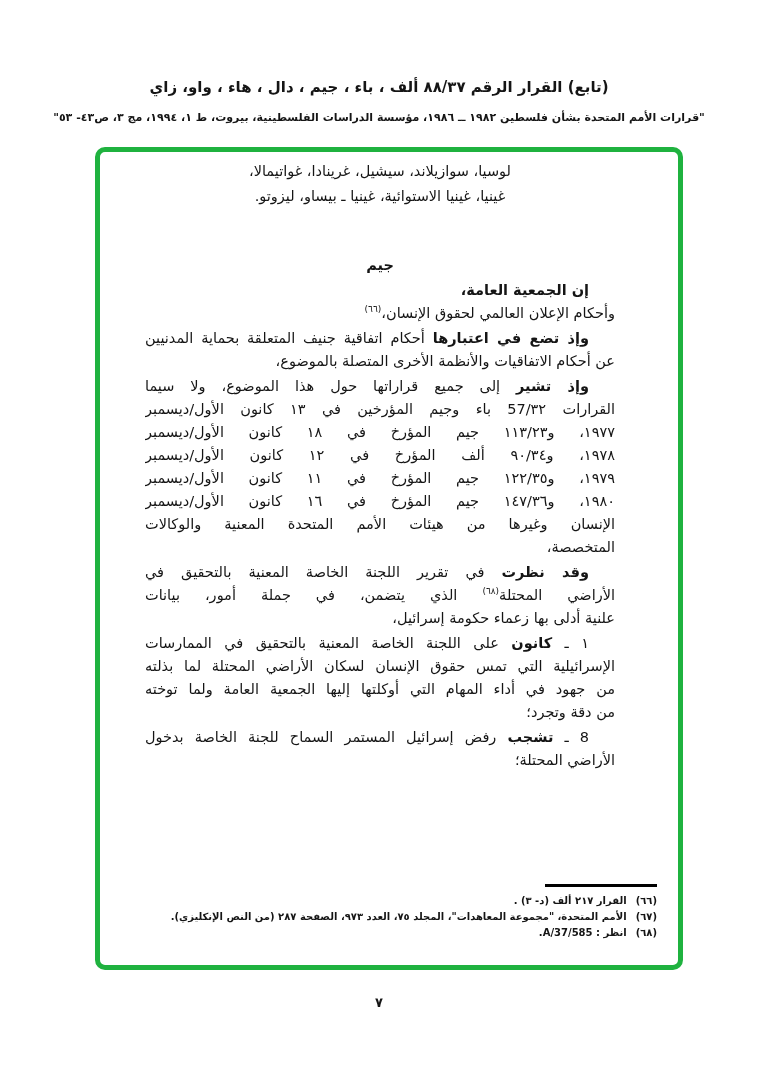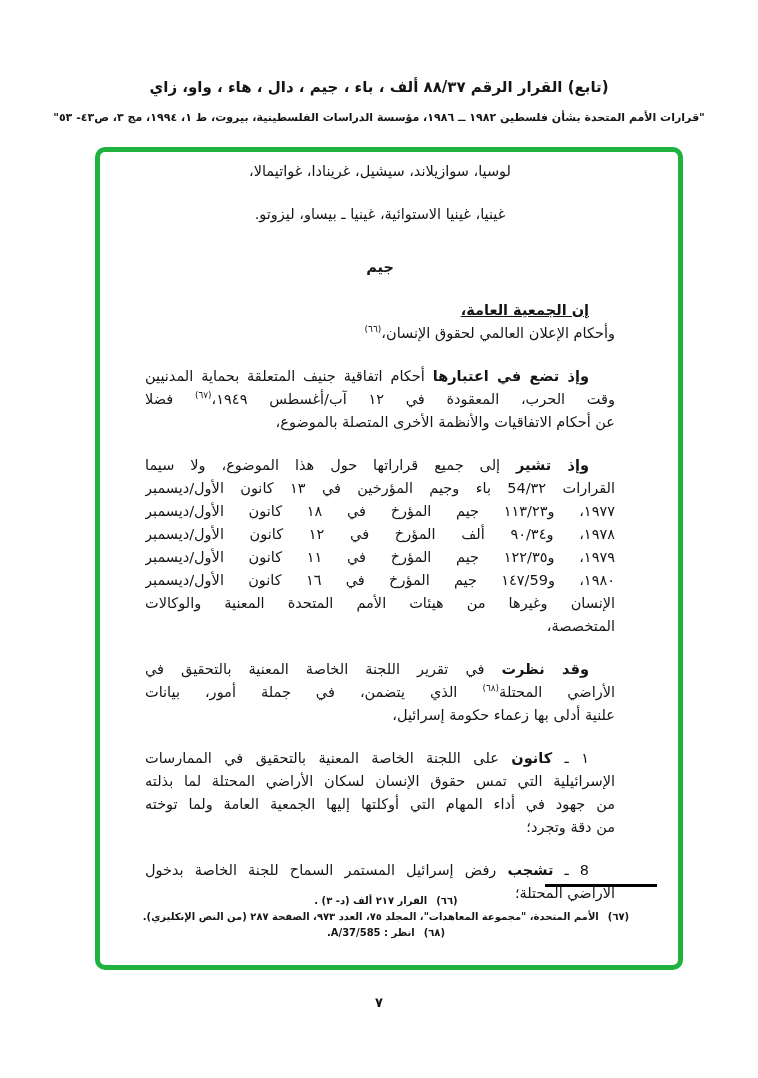--- a/index.html
+++ b/index.html
@@ -17,29 +17,29 @@
     background:transparent;
   }
   .body-col {
     position:absolute; left:145px; top:160px; width:470px;
     direction:rtl; font-size:14.5px;
   }
   .ln { text-align:justify; text-align-last:justify; height:23px; line-height:23px; overflow:hidden; }
   .ln.center { text-align-last:center; }
   .ln.last   { text-align:right;  text-align-last:right; }
   .ln.ind    { padding-right:26px; }
-  .gap-sm { margin-top:20px; }
-  .gap-md { margin-top:20px;text-decoration:underline; }
-  .gap-lg { margin-top:30px; }
+  .gap-sm { margin-top:2px; }
+  .gap-md { margin-top:2px; }
+  .gap-lg { margin-top:46px; }
   .b { font-weight:bold; }
   .sup { font-size:9px; vertical-align:6px; line-height:0; }
   .fn-sep { position:absolute; top:884px; left:545px; width:112px; height:3px; background:#000000; }
   .fns {
     position:absolute; top:893px; right:101px; left:115px;
-    direction:rtl; text-align:center; font-size:10px; font-weight:bold;
+    direction:rtl; text-align:right; font-size:10px; font-weight:bold;
     line-height:16px; white-space:nowrap;
   }
   .fn-m { margin-left:9px; }
   .pageno { position:absolute; top:995px; left:0; right:0; text-align:center; font-size:13px; font-weight:bold; }
 </style>
 </head>
 <body>
 
 <div class="page">
 
@@ -48,28 +48,27 @@
 
   <div class="frame" style="border-color: rgb(31, 178, 63);"></div>
 
   <div class="body-col">
       <div class="ln center"><span>لوسيا، سوازيلاند، سيشيل، غرينادا، غواتيمالا،</span></div>
       <div class="ln center gap-sm"><span>غينيا، غينيا الاستوائية، غينيا ـ بيساو، ليزوتو.</span></div>
       <div class="ln center gap-lg"><span class="b">جيم</span></div>
       <div class="ln last ind gap-md"><span class="b">إن الجمعية العامة،</span></div>
       <div class="ln last"><span>وأحكام الإعلان العالمي لحقوق الإنسان،</span><span class="sup">(٦٦)</span></div>
       <div class="ln ind gap-sm"><span class="b">وإذ تضع في اعتبارها</span><span> أحكام اتفاقية جنيف المتعلقة بحماية المدنيين</span></div>
-      <div class="ln"><span>وقت الحرب، المعقودة في ١٢ آب/أغسطس ١٩٤٩،</span><span class="sup">(٦٧)</span><span> فضلا</span></div>
       <div class="ln last"><span>عن أحكام الاتفاقيات والأنظمة الأخرى المتصلة بالموضوع،</span></div>
       <div class="ln ind gap-sm"><span class="b">وإذ تشير</span><span> إلى جميع قراراتها حول هذا الموضوع، ولا سيما</span></div>
-      <div class="ln"><span>القرارات 54/٣٢ باء وجيم المؤرخين في ١٣ كانون الأول/ديسمبر</span></div>
+      <div class="ln"><span>القرارات 57/٣٢ باء وجيم المؤرخين في ١٣ كانون الأول/ديسمبر</span></div>
       <div class="ln"><span>١٩٧٧، و١١٣/٢٣ جيم المؤرخ في ١٨ كانون الأول/ديسمبر</span></div>
       <div class="ln"><span>١٩٧٨، و٩٠/٣٤ ألف المؤرخ في ١٢ كانون الأول/ديسمبر</span></div>
       <div class="ln"><span>١٩٧٩، و١٢٢/٣٥ جيم المؤرخ في ١١ كانون الأول/ديسمبر</span></div>
-      <div class="ln"><span>١٩٨٠، و١٤٧/59 جيم المؤرخ في ١٦ كانون الأول/ديسمبر</span></div>
+      <div class="ln"><span>١٩٨٠، و١٤٧/٣٦ جيم المؤرخ في ١٦ كانون الأول/ديسمبر</span></div>
       <div class="ln"><span>الإنسان وغيرها من هيئات الأمم المتحدة المعنية والوكالات</span></div>
       <div class="ln last"><span>المتخصصة،</span></div>
       <div class="ln ind gap-sm"><span class="b">وقد نظرت</span><span> في تقرير اللجنة الخاصة المعنية بالتحقيق في</span></div>
       <div class="ln"><span>الأراضي المحتلة</span><span class="sup">(٦٨)</span><span> الذي يتضمن، في جملة أمور، بيانات</span></div>
       <div class="ln last"><span>علنية أدلى بها زعماء حكومة إسرائيل،</span></div>
       <div class="ln ind gap-sm"><span>١ ـ </span><span class="b">كانون</span><span> على اللجنة الخاصة المعنية بالتحقيق في الممارسات</span></div>
       <div class="ln"><span>الإسرائيلية التي تمس حقوق الإنسان لسكان الأراضي المحتلة لما بذلته</span></div>
       <div class="ln"><span>من جهود في أداء المهام التي أوكلتها إليها الجمعية العامة ولما توخته</span></div>
       <div class="ln last"><span>من دقة وتجرد؛</span></div>
       <div class="ln ind gap-sm"><span>8 ـ </span><span class="b">تشجب</span><span> رفض إسرائيل المستمر السماح للجنة الخاصة بدخول</span></div>

